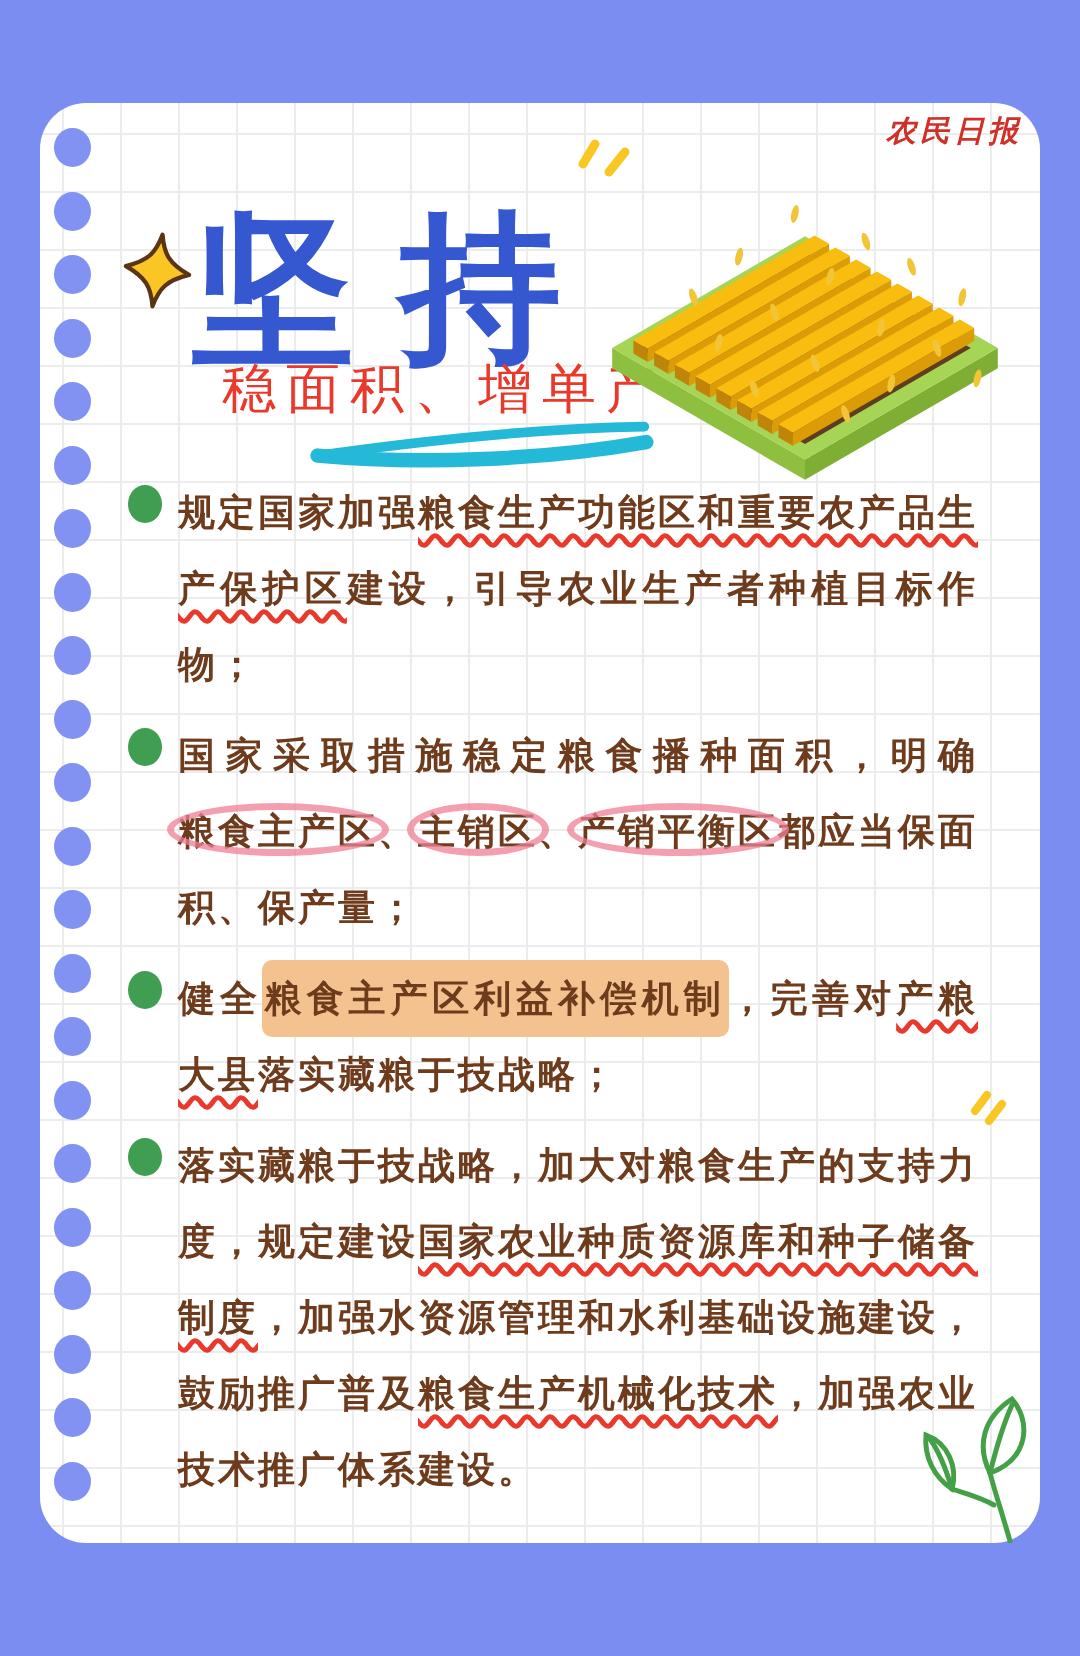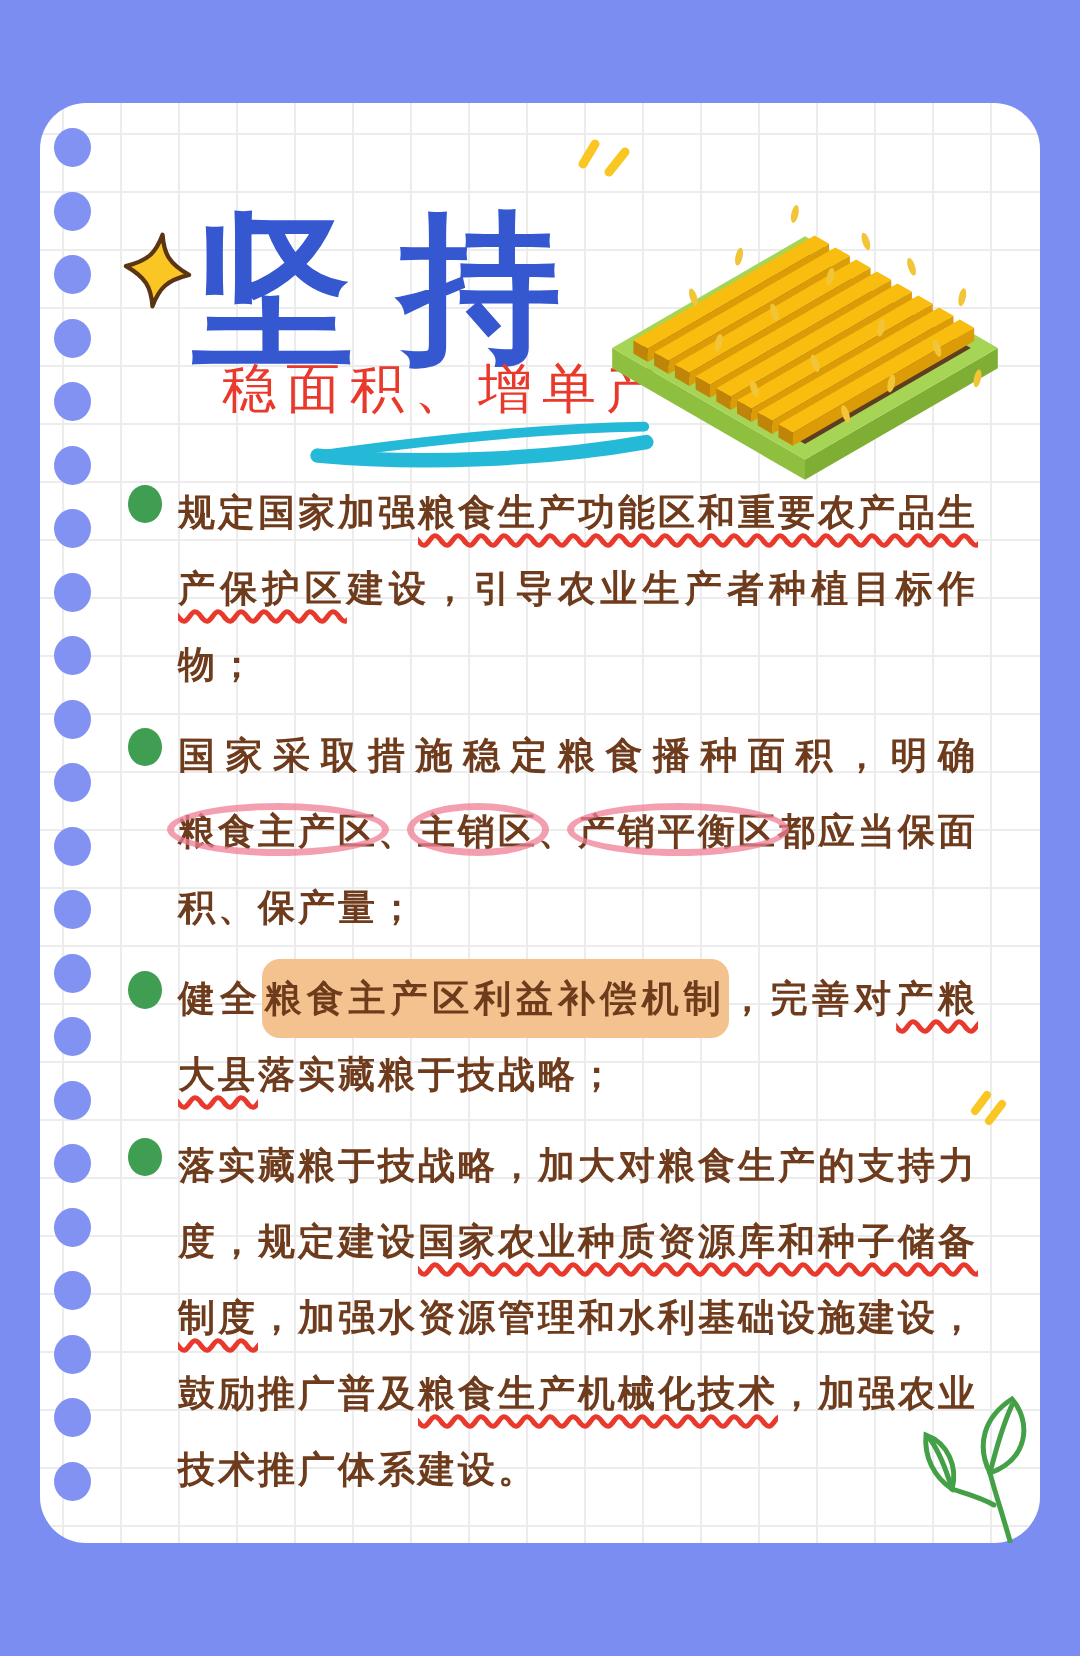--- a/index.html
+++ b/index.html
@@ -48,22 +48,22 @@
   .txt{
     font-size:37px;line-height:76px;font-weight:bold;color:var(--text-brown);
     letter-spacing:3px;text-align:justify;
   }
   .seg-wavy{
     text-decoration:underline;text-decoration-style:wavy;
     text-decoration-color:var(--accent-red);text-decoration-thickness:5px;
     text-underline-offset:9px;text-decoration-skip-ink:none;
   }
   .seg-hl{
-    background:var(--highlight-orange);border-radius:18px;padding:18px 3px;
-    box-decoration-break:clone;-webkit-box-decoration-break:clone;
+    background:var(--highlight-orange);border-radius:10px;padding:18px 3px;
+    box-decoration-break:clone;font-family:Liberation Serif, serif;-webkit-box-decoration-break:clone;
   }
   .seg-circle{position:relative;white-space:nowrap;}
   .seg-circle i{
     position:absolute;left:-11px;right:-11px;top:-7px;bottom:-3px;
     border:7px solid var(--circle-pink);opacity:.75;border-radius:50%;pointer-events:none;
   }
 </style>
 </head>
 <body>
 
@@ -87,20 +87,21 @@
       <div class="hole" style="top: 914px;"></div>
       <div class="hole" style="top: 977.5px;"></div>
       <div class="hole" style="top: 1041px;"></div>
       <div class="hole" style="top: 1104.5px;"></div>
       <div class="hole" style="top: 1168px;"></div>
       <div class="hole" style="top: 1231.5px;"></div>
       <div class="hole" style="top: 1295px;"></div>
       <div class="hole" style="top: 1358.5px;"></div>
     </div>
 
+  <div class="logo">农民日报</div>
 
   <svg class="star" viewBox="0 0 80 80">
     <path d="M40,6 C44,24 50,32 70,40 C50,48 44,56 40,74 C36,56 30,48 10,40 C30,32 36,24 40,6 Z" fill="var(--star-yellow)" stroke="var(--outline-brown)" stroke-width="4" stroke-linejoin="round"></path>
   </svg>
 
   <svg class="dashes-top" viewBox="0 0 60 55">
     <line x1="20" y1="6" x2="8" y2="26" stroke="var(--star-yellow)" stroke-width="9" stroke-linecap="round"></line>
     <line x1="50" y1="14" x2="34" y2="34" stroke="var(--star-yellow)" stroke-width="9" stroke-linecap="round"></line>
   </svg>
 

